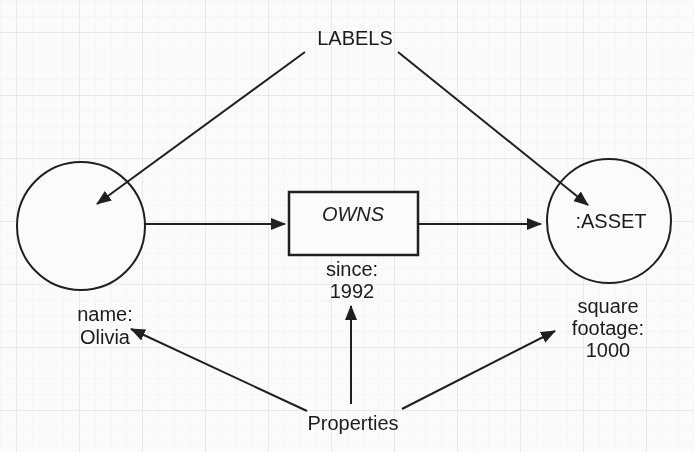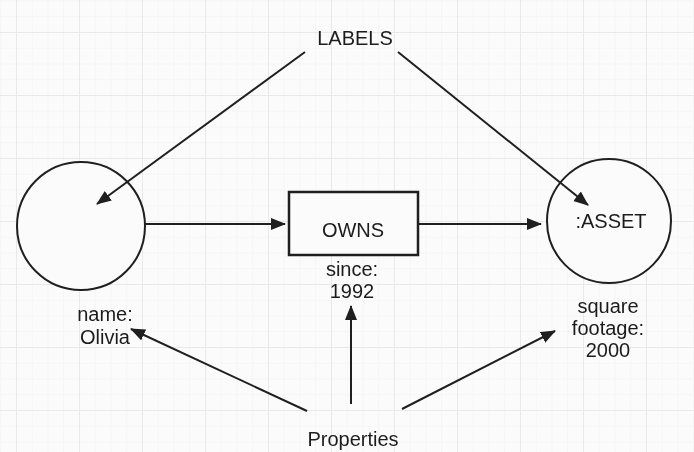--- a/index.html
+++ b/index.html
@@ -72,29 +72,29 @@
     <line class="arrow" x1="145" y1="224" x2="285" y2="224" marker-end="url(#ah)"></line>
     <line class="arrow" x1="418" y1="224" x2="541" y2="224" marker-end="url(#ah)"></line>
     <line class="arrow" x1="307" y1="411" x2="131" y2="329" marker-end="url(#ah)"></line>
     <line class="arrow" x1="351" y1="404" x2="351" y2="306" marker-end="url(#ah)"></line>
     <line class="arrow" x1="402" y1="409" x2="555" y2="331" marker-end="url(#ah)"></line>
   </svg>
 
   <div class="label" style="left:355px; top:38px;">LABELS</div>
 
 
-  <div class="label" style="left:353px; top:230px;">OWNS</div>
+  <div class="label" style="left:353px; top:214px;font-style:italic;">OWNS</div>
 
   <div class="label" style="left:611px; top:221px;">:ASSET</div>
 
   <div class="label" style="left:352px; top:280px;">since:
 1992</div>
 
   <div class="label wide-lh" style="left:81px; top:326px;margin-left:24px;">name:
 Olivia</div>
 
   <div class="label" style="left:608px; top:328px;">square
 footage:
-2000</div>
+1000</div>
 
-  <div class="label" style="left:353px; top:439px;">Properties</div>
+  <div class="label" style="left:353px; top:423px;">Properties</div>
 
 </div>
 
 </body></html>

